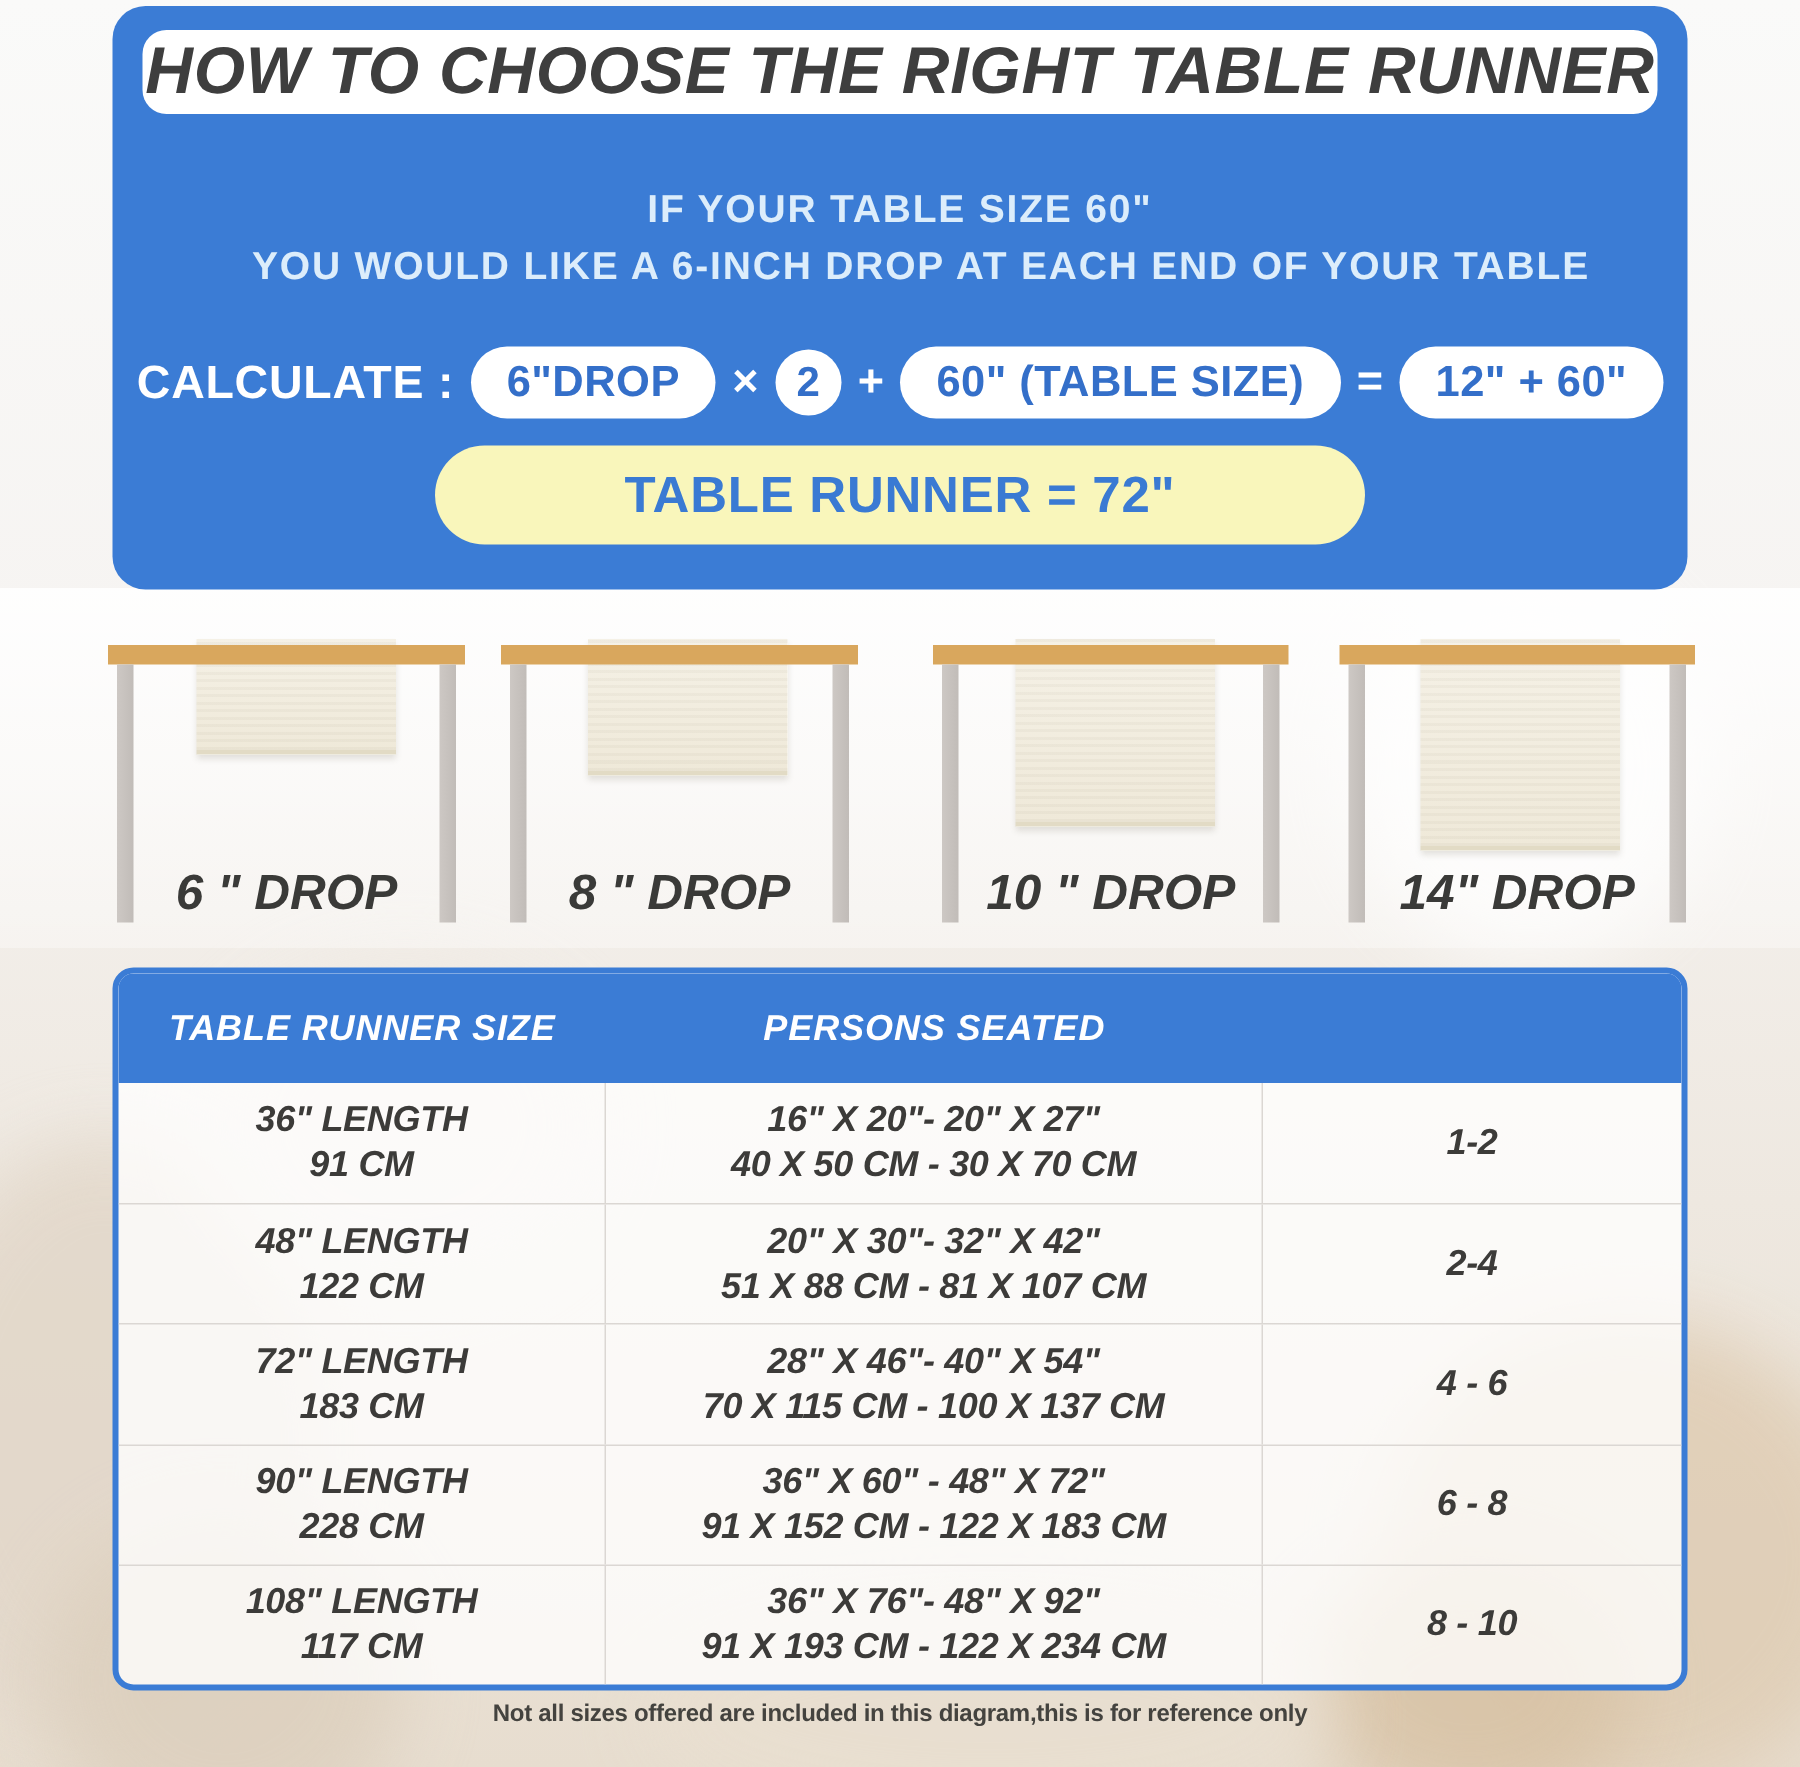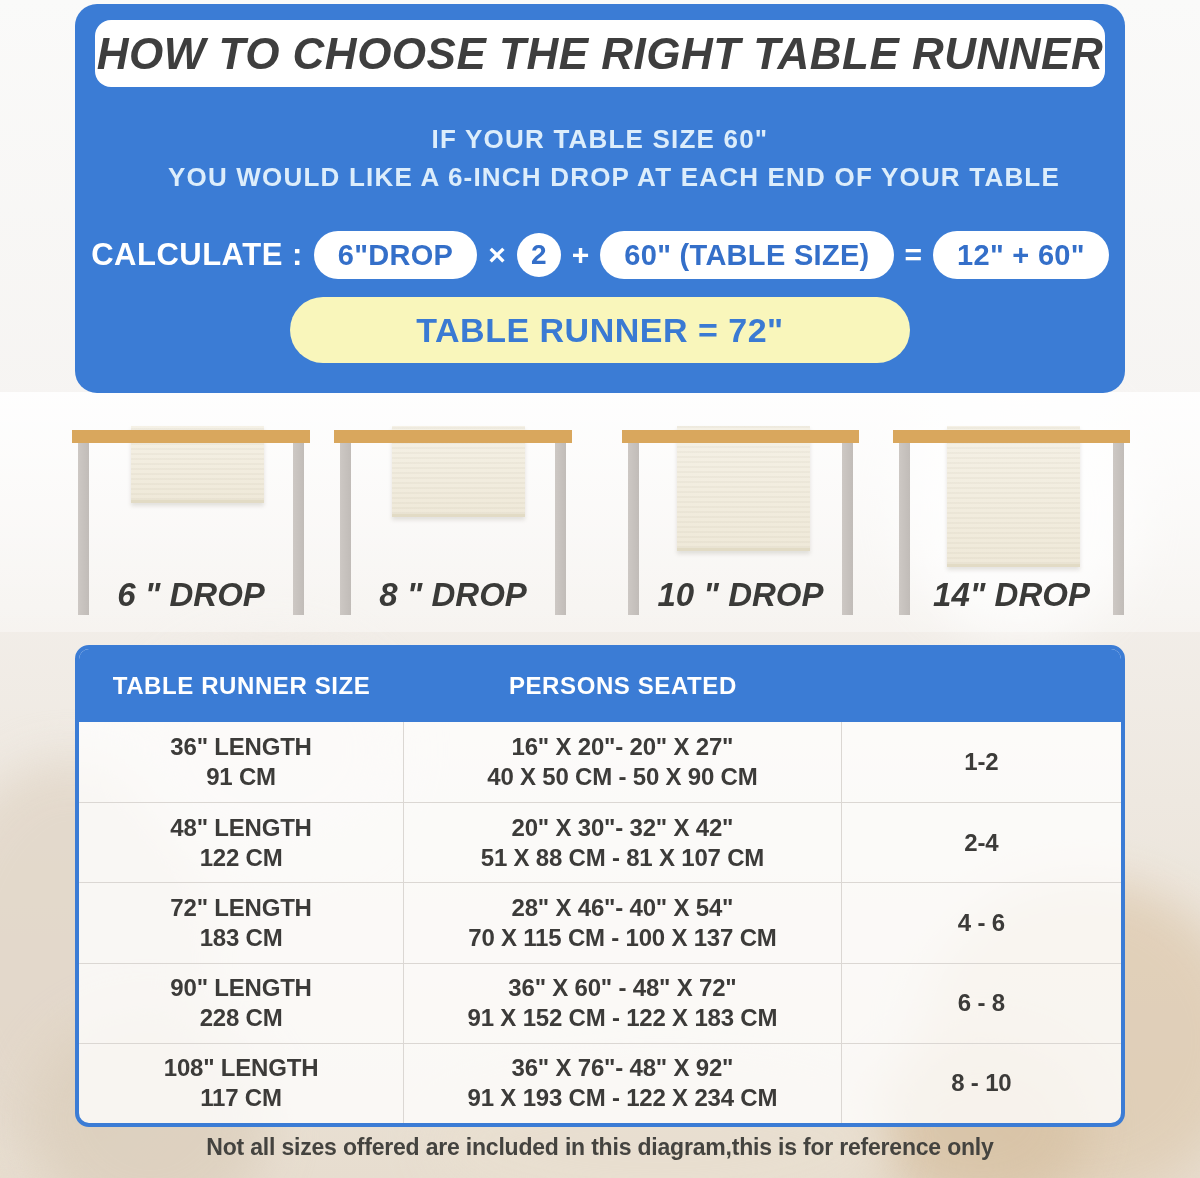--- a/index.html
+++ b/index.html
@@ -17,21 +17,21 @@
   .b4{right:110px;top:1040px;width:220px;height:170px;background:#d8c3a6;opacity:.85;}
   .b5{left:430px;top:1070px;width:460px;height:150px;background:#e9dfd0;opacity:.9;}
   .b6{left:140px;top:640px;width:260px;height:220px;background:#efe9e2;opacity:.8;}
   .b7{right:60px;top:380px;width:240px;height:260px;background:#ffffff;opacity:.7;}
   .band{position:absolute;left:0;top:392px;width:100%;height:240px;
         background:linear-gradient(180deg,rgba(255,255,255,.9),rgba(255,255,255,.35));}
 
   
   .top-panel{position:absolute;left:75px;top:4px;width:1050px;height:389px;
              background:#3b7cd5;border-radius:22px;}
-  .title-banner{position:absolute;left:20px;right:20px;top:16px;height:67px;
+  .title-banner{position:absolute;left:20px;right:20px;top:16px;height:56px;
                 background:#ffffff;border-radius:16px;}
   .page-title{position:absolute;inset:0;display:flex;align-items:center;justify-content:center;
               font-size:44px;font-weight:bold;font-style:italic;color:#3e3e3e;letter-spacing:.5px;
               white-space:nowrap;}
   .subline{position:absolute;left:0;right:0;text-align:center;color:#dcedfb;
            font-size:26px;font-weight:bold;letter-spacing:1.2px;white-space:nowrap;}
   .sub1{top:120px;}
   .sub2{top:158px;margin-left:28px;}
   .calc-row{position:absolute;left:0;right:0;top:226px;height:50px;
             display:flex;align-items:center;justify-content:center;gap:11px;white-space:nowrap;}
@@ -61,35 +61,35 @@
   .fig1 .runner{left:59px;height:74px;}
   .fig2 .runner{left:58px;height:88px;}
   .fig3 .runner{left:55px;height:122px;}
   .fig4 .runner{left:54px;height:138px;}
   .fig-label{position:absolute;left:0;right:0;top:146px;text-align:center;
              font-size:33px;font-weight:bold;font-style:italic;color:#3a3a38;white-space:nowrap;}
 
   
   .size-panel{position:absolute;left:75px;top:645px;width:1050px;height:482px;box-sizing:border-box;
               border:4px solid #3b7cd5;border-radius:14px;overflow:hidden;
-              background:rgba(255,255,255,.78);}
+              background:rgba(255,255,255,.78);font-style:italic;}
   .size-header{position:absolute;left:0;right:0;top:0;height:73px;background:#3b7cd5;
                display:grid;grid-template-columns:31.2% 42% 26.8%;align-items:center;}
   .size-header div{text-align:center;color:#ffffff;font-size:24px;font-weight:bold;letter-spacing:.6px;}
   .size-body{position:absolute;left:0;right:0;top:73px;bottom:0;display:grid;grid-template-rows:repeat(5,1fr);}
   .size-row{display:grid;grid-template-columns:31.2% 42% 26.8%;}
   .size-row + .size-row{border-top:1px solid #dbd7d3;}
   .cell{display:flex;flex-direction:column;align-items:center;justify-content:center;
         color:#3c3b39;font-size:24px;font-weight:bold;line-height:30px;text-align:center;
         letter-spacing:-.2px;white-space:nowrap;}
   .cell.c1,.cell.c2{border-right:1px solid #dbd7d3;}
 
   
   .note{position:absolute;left:0;right:0;top:1134px;text-align:center;
-        font-size:23px;font-weight:bold;color:#44433f;letter-spacing:-.2px;}
+        font-size:16px;font-weight:bold;color:#44433f;letter-spacing:-.2px;}
 </style>
 </head>
 <body>
 
 <div class="bg">
   <div class="blob b1"></div>
   <div class="blob b2"></div>
   <div class="blob b3"></div>
   <div class="blob b4"></div>
   <div class="blob b5"></div>
@@ -152,21 +152,21 @@
     <div>PERSONS SEATED</div>
   </div>
   <div class="size-body">
     <div class="size-row">
       <div class="cell c1">
         <span>36" LENGTH</span>
         <span>91 CM</span>
       </div>
       <div class="cell c2">
         <span>16" X 20"- 20" X 27"</span>
-        <span>40 X 50 CM - 50 X 90 CM</span>
+        <span>40 X 50 CM - 30 X 70 CM</span>
       </div>
       <div class="cell c3">1-2</div>
     </div>
     <div class="size-row">
       <div class="cell c1">
         <span>48" LENGTH</span>
         <span>122 CM</span>
       </div>
       <div class="cell c2">
         <span>20" X 30"- 32" X 42"</span>

